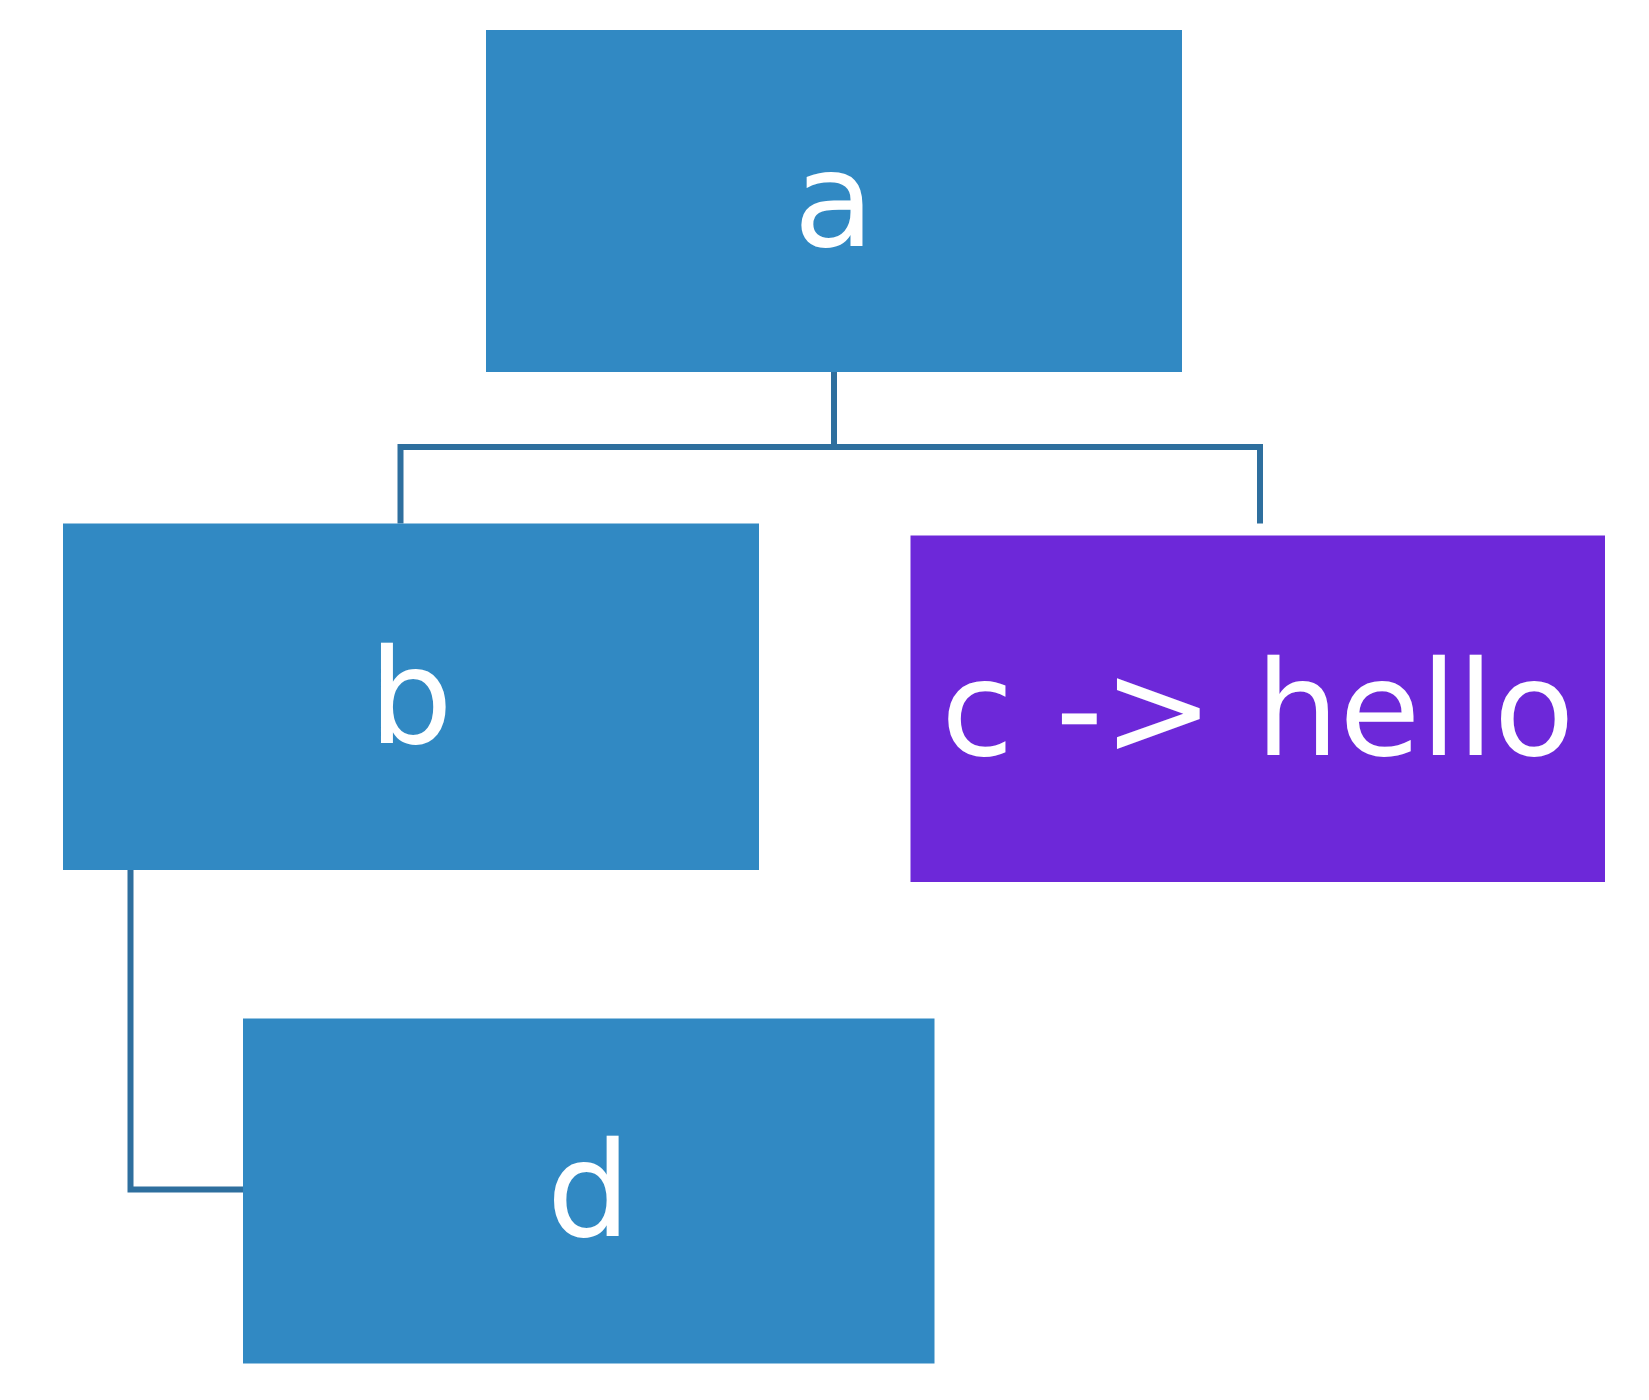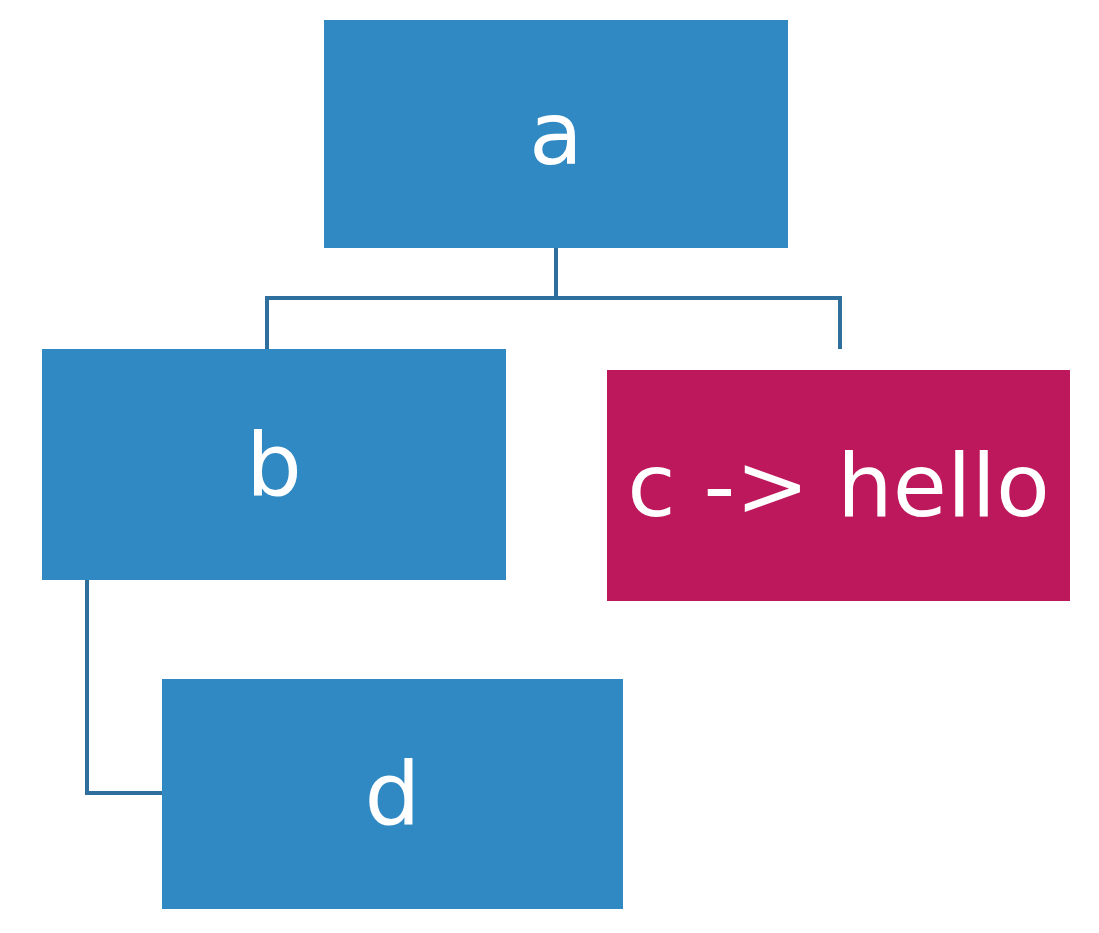--- a/index.html
+++ b/index.html
@@ -65,21 +65,21 @@
   </svg>
 
   <div class="node" id="node-a" style="left: 324px; top: 20px; width: 464px; height: 228px; background: rgb(49, 137, 195); color: rgb(255, 255, 255);">
     <span class="node-label">a</span>
   </div>
 
   <div class="node" id="node-b" style="left: 42px; top: 349px; width: 464px; height: 231px; background: rgb(49, 137, 195); color: rgb(255, 255, 255);">
     <span class="node-label">b</span>
   </div>
 
-  <div class="node" id="node-c" style="left: 607px; top: 370px; width: 463px; height: 231px; background: #be185d; color: rgb(255, 255, 255);">
+  <div class="node" id="node-c" style="left: 607px; top: 357px; width: 463px; height: 231px; background: #6d28d9; color: rgb(255, 255, 255);">
     <span class="node-label">c -&gt; hello</span>
   </div>
 
   <div class="node" id="node-d" style="left: 162px; top: 679px; width: 461px; height: 230px; background: rgb(49, 137, 195); color: rgb(255, 255, 255);">
     <span class="node-label">d</span>
   </div>
 
 </div>
 
 </body></html>

